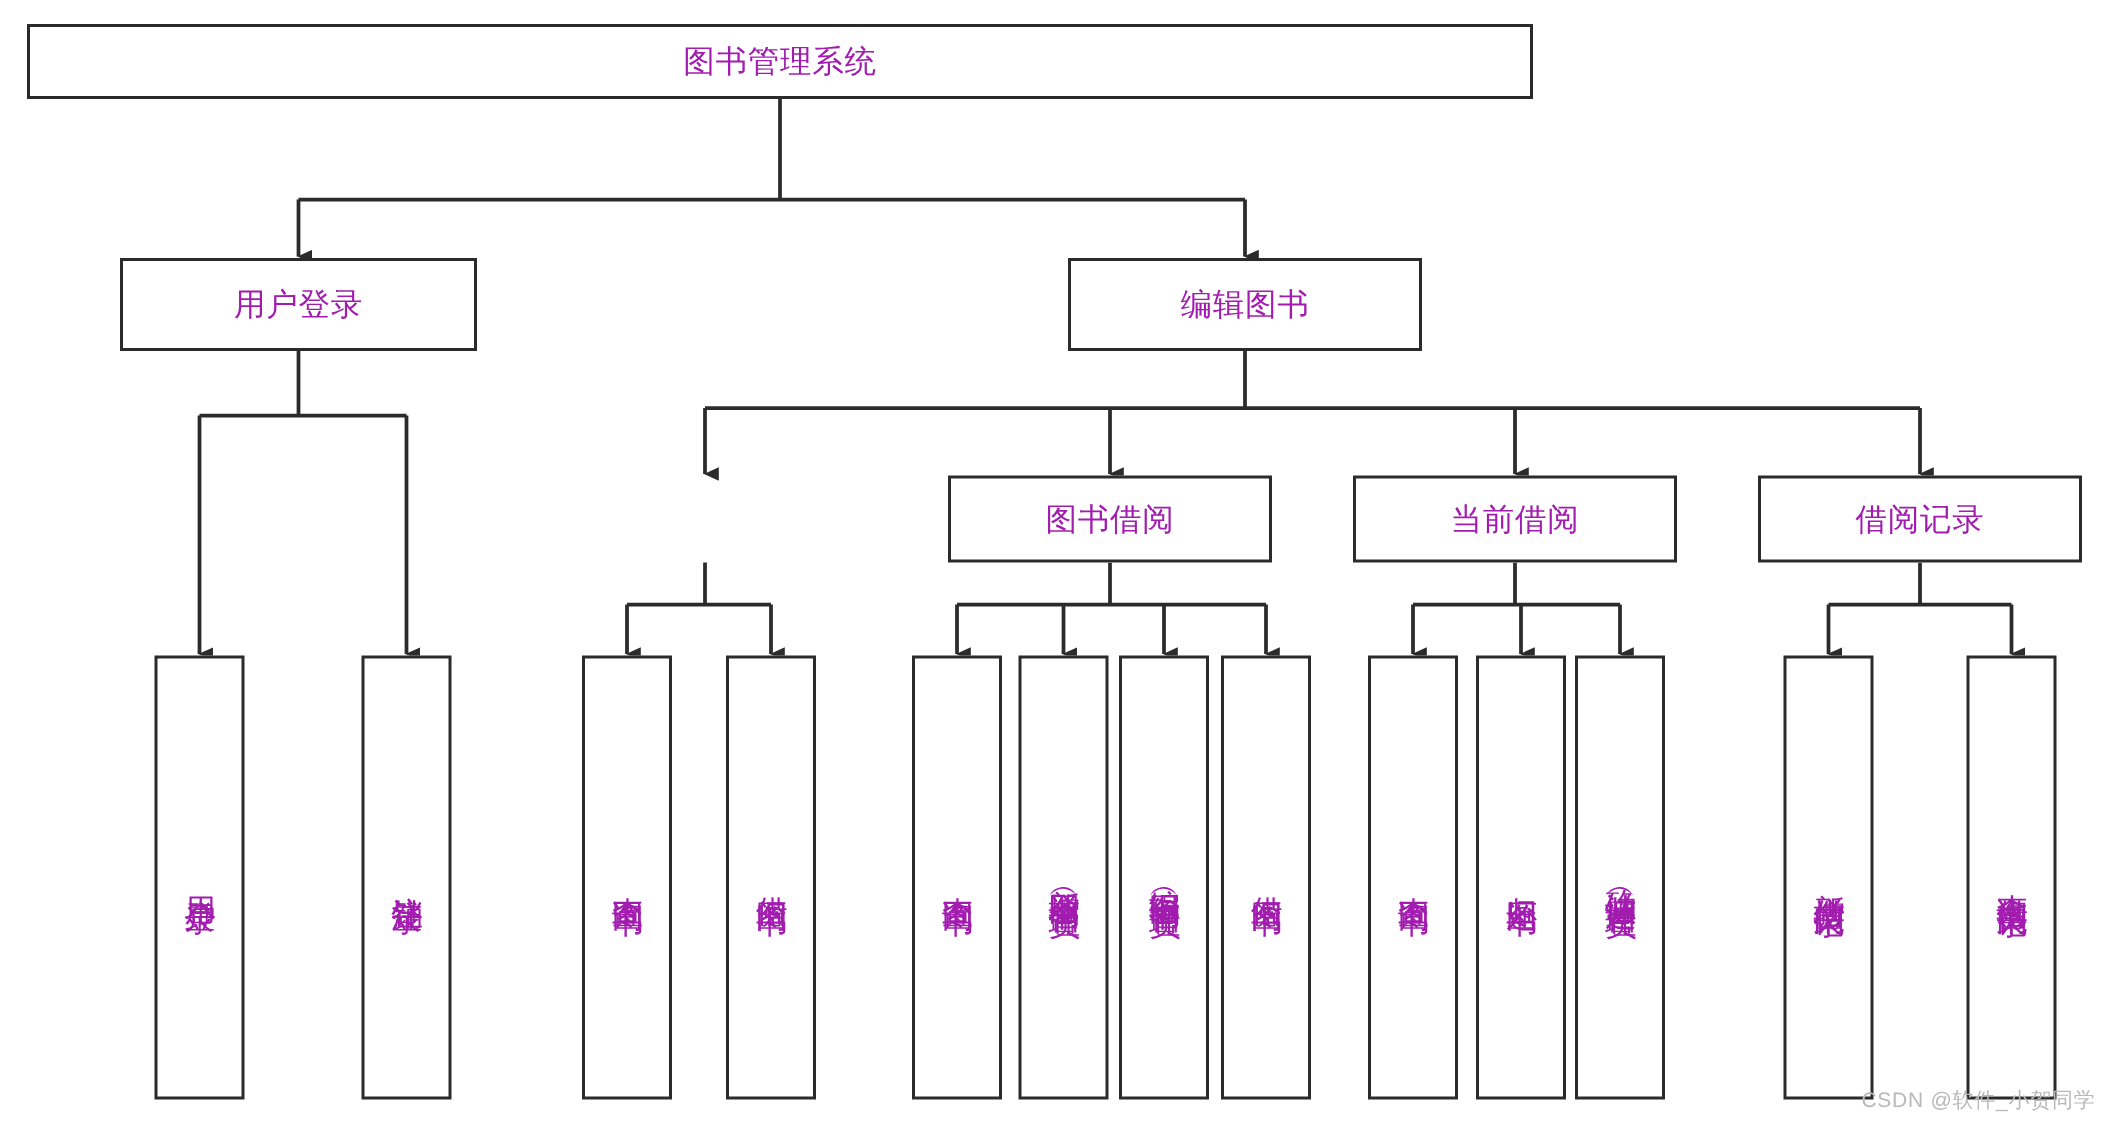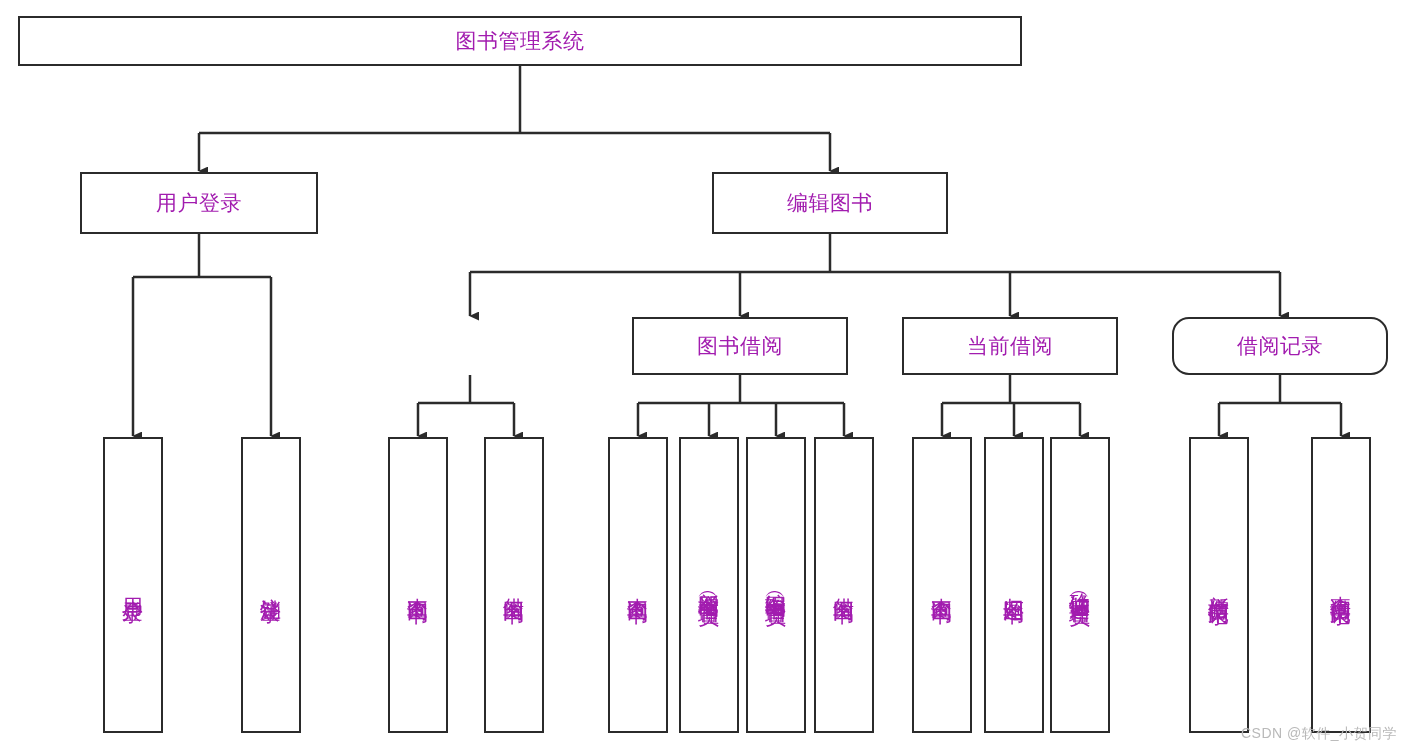--- a/index.html
+++ b/index.html
@@ -121,21 +121,21 @@
   <div class="node-box horiz" style="left: 712px; top: 172px; width: 236px; height: 62px;">
     <span class="node-label">编辑图书</span>
   </div>
 
   <div class="node-box horiz" style="left: 632px; top: 317px; width: 216px; height: 58px;">
     <span class="node-label">图书借阅</span>
   </div>
   <div class="node-box horiz" style="left: 902px; top: 317px; width: 216px; height: 58px;">
     <span class="node-label">当前借阅</span>
   </div>
-  <div class="node-box horiz" style="left: 1172px; top: 317px; width: 216px; height: 58px; border-radius: 17px;">
+  <div class="node-box horiz" style="left: 1172px; top: 317px; width: 216px; height: 58px;">
     <span class="node-label">借阅记录</span>
   </div>
 
   <div class="node-box vert" style="left: 103px; top: 437px; width: 60px; height: 296px;">
     <span class="node-label">用户登录</span>
   </div>
   <div class="node-box vert" style="left: 241px; top: 437px; width: 60px; height: 296px;">
     <span class="node-label">注销登录</span>
   </div>
 

